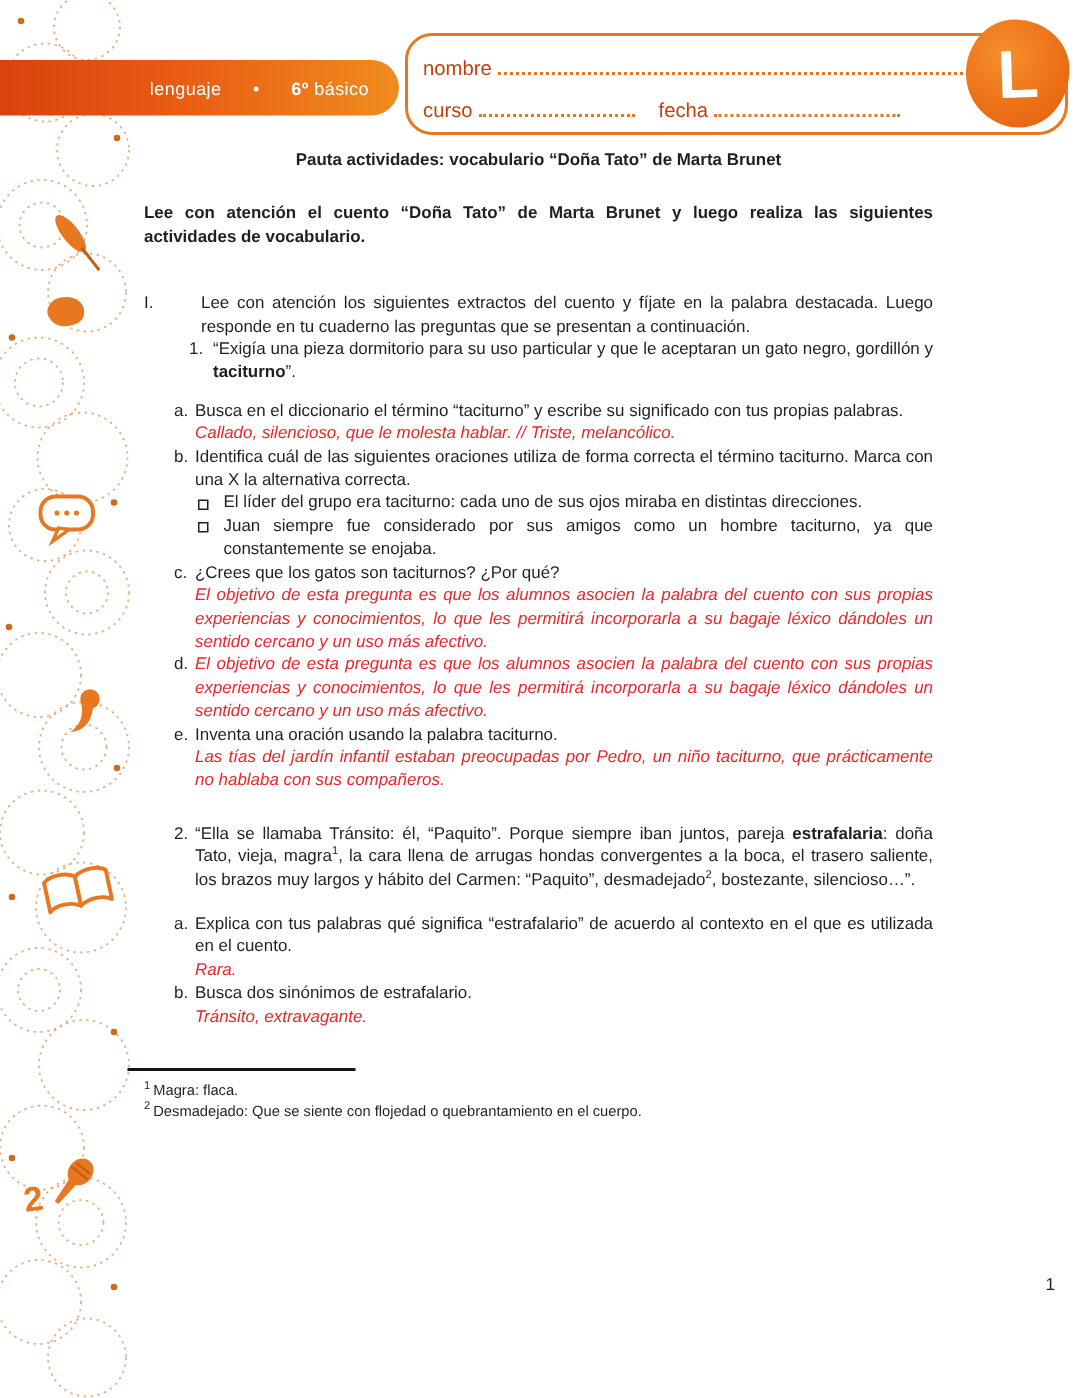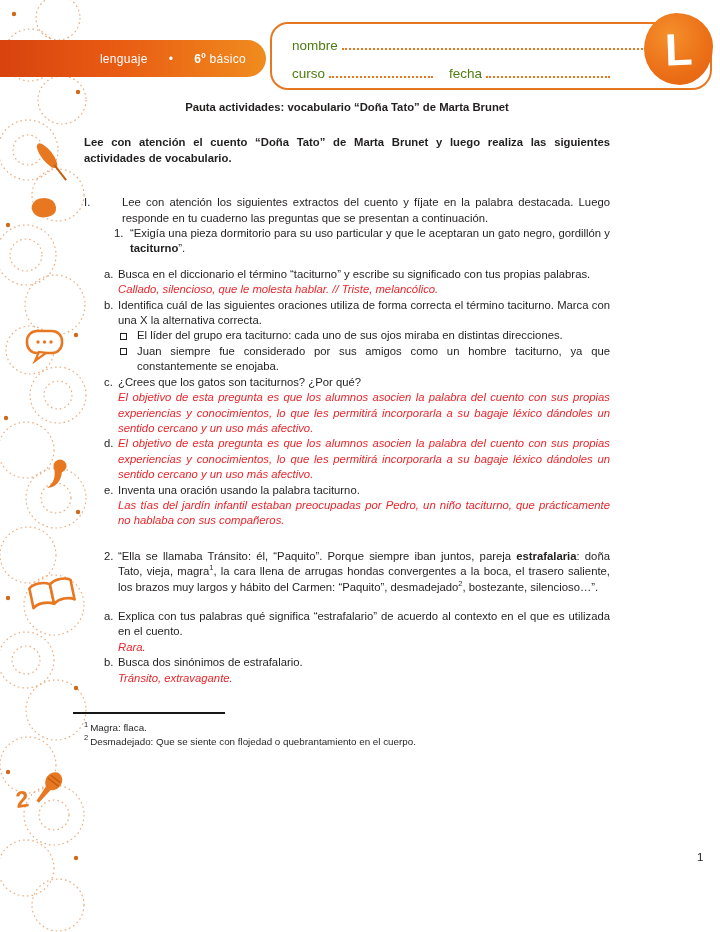--- a/index.html
+++ b/index.html
@@ -14,41 +14,41 @@
     position:absolute;left:0;top:40px;width:266px;height:37px;z-index:2;
     background:linear-gradient(90deg,#d8430e 0%,#e95c13 45%,#f08c1e 100%);
     border-radius:0 19px 19px 0;display:flex;align-items:center;justify-content:flex-end;
     padding-right:20px;box-sizing:border-box;color:#fff;font-size:12px;letter-spacing:.3px;gap:21px;
   }
   .band .lvlnum{font-weight:bold;}
   
   .formbox{
     position:absolute;left:270px;top:22px;width:442px;height:68px;z-index:1;
     border:2px solid #e87722;border-radius:18px 22px 20px 18px;box-sizing:border-box;
-    padding:9px 16px 7px 20px;display:flex;flex-direction:column;justify-content:space-between;
-    color:#4d7c0f;font-size:13.5px;
+    padding:9px 16px 7px 10px;display:flex;flex-direction:column;justify-content:space-between;
+    color:#c2410c;font-size:13.5px;
   }
   .frow{display:flex;align-items:flex-end;height:20px;}
   .flabel{padding-right:4px;line-height:14px;}
   .fl2{padding-left:16px;}
   .dotline{border-bottom:2px dotted #e87722;height:1px;margin-bottom:3px;}
   .grow{flex:1;}
   .w1{flex:0 0 104px;}
   .w2{flex:0 0 124px;}
   
   .logo{
     position:absolute;left:644px;top:13px;width:69px;height:72px;z-index:3;
     background:radial-gradient(circle at 38% 32%,#f5902c 0%,#ec7118 55%,#e35f0e 100%);
     border-radius:47% 53% 48% 52% / 50% 46% 54% 50%;
     display:flex;align-items:center;justify-content:center;
   }
   .logo span{color:#fff;font-size:45px;font-weight:bold;line-height:1;transform:rotate(-2deg);}
   
   .content{
-    position:absolute;left:84px;top:100px;width:526px;z-index:1;
+    position:absolute;left:96px;top:100px;width:526px;z-index:1;
     font-size:11.3px;line-height:15.4px;text-align:justify;
   }
   .title{font-weight:bold;text-align:center;margin:0 0 20px 0;}
   .intro{font-weight:bold;margin:0 0 29px 0;}
   .row{display:flex;}
   .mk{flex:0 0 38px;}
   .bd{flex:1;text-align:justify;}
   .item1{margin-left:30px;margin-bottom:10px;}
   .item1 > .mk{flex:0 0 16px;}
   .item2{margin-left:20px;margin-top:20px;margin-bottom:14px;}

